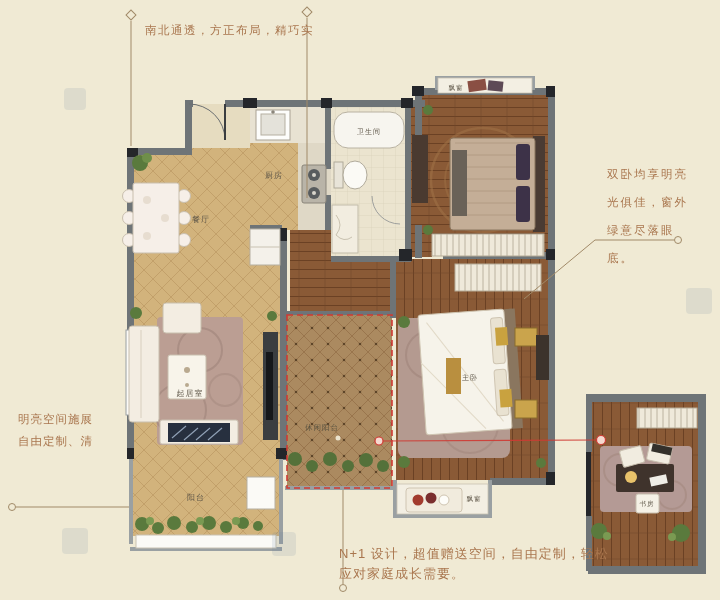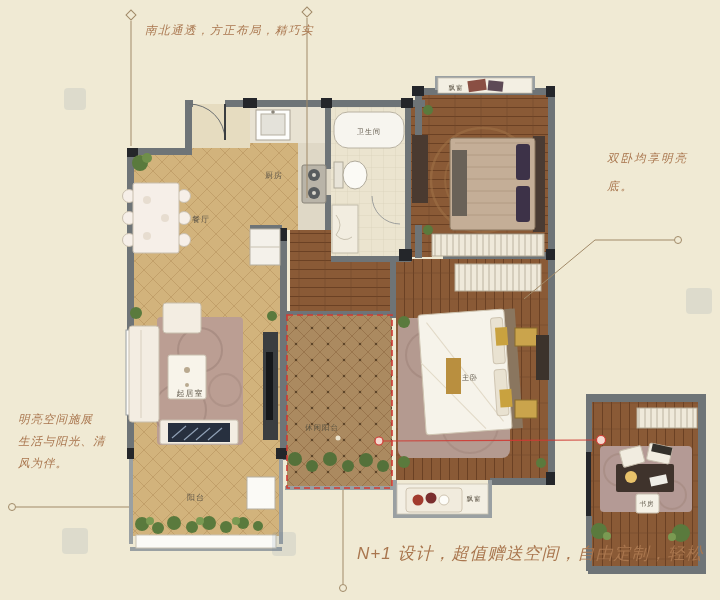--- a/index.html
+++ b/index.html
@@ -1,21 +1,21 @@
 <!DOCTYPE html>
 <html><head>
 <meta charset="utf-8">
 <style>
   html,body{margin:0;padding:0;}
   .stage{position:relative;width:720px;height:600px;background:#f0ead4;overflow:hidden;
          font-family:"Liberation Sans","DejaVu Sans",sans-serif;}
   svg{position:absolute;left:0;top:0;}
   .ann{position:absolute;color:#a9764e;font-size:11.5px;letter-spacing:1.5px;line-height:24px;white-space:nowrap;}
   .ann.col{white-space:normal;line-height:28px;letter-spacing:2px;}
-  .ann div{white-space:nowrap;font-style:italic;}
+  .ann div{white-space:nowrap;}
   .wm{position:absolute;background:#5b7d9e;opacity:.13;border-radius:4px;}
 </style>
 </head>
 <body>
 <div class="stage">
 
 <svg width="720" height="600" viewBox="0 0 720 600">
   <defs>
     <pattern id="parq" width="18" height="18" patternUnits="userSpaceOnUse">
       <rect width="18" height="18" fill="#d2b37c"></rect>
@@ -311,31 +311,33 @@
   <g>
     <line x1="383" y1="441" x2="597" y2="440" stroke="#cf3a33" stroke-width="1.2" opacity="0.9"></line>
     <circle cx="379" cy="441" r="4" fill="#f5d9cf" stroke="#cf3a33" stroke-width="1.2"></circle>
     <circle cx="601" cy="440" r="4.5" fill="#f5d9cf" stroke="#cf3a33" stroke-width="1.2"></circle>
   </g>
 </svg>
 
 <div class="ann" style="left:145px;top:18px;">
   <div>南北通透，方正布局，精巧实</div>
 </div>
-<div class="ann col" style="left:607px;top:144px;width:96px;">
+<div class="ann col" style="left:607px;top:160px;width:96px;">
   <div>双卧均享明亮</div>
+  <div>光俱佳，窗外</div>
+  <div>绿意尽落眼</div>
   <div>底。</div>
 </div>
 <div class="ann col" style="left:18px;top:408px;width:102px;line-height:22px;letter-spacing:1px;">
   <div>明亮空间施展</div>
-  <div>生活与阳光、清</div>
-  <div>风为伴。</div>
-</div>
-<div class="ann" style="left:357px;top:544px;font-size:17px;letter-spacing:1px;line-height:20px;">
+  <div>自由定制、清</div>
+</div>
+<div class="ann" style="left:339px;top:544px;font-size:13px;letter-spacing:1px;line-height:20px;">
   <div>N+1 设计，超值赠送空间，自由定制，轻松</div>
+  <div>应对家庭成长需要。</div>
 </div>
 
 <div class="wm" style="left:62px;top:528px;width:26px;height:26px;"></div>
 <div class="wm" style="left:686px;top:288px;width:26px;height:26px;"></div>
 <div class="wm" style="left:64px;top:88px;width:22px;height:22px;"></div>
 <div class="wm" style="left:272px;top:532px;width:24px;height:24px;"></div>
 
 </div>
 
 </body></html>

